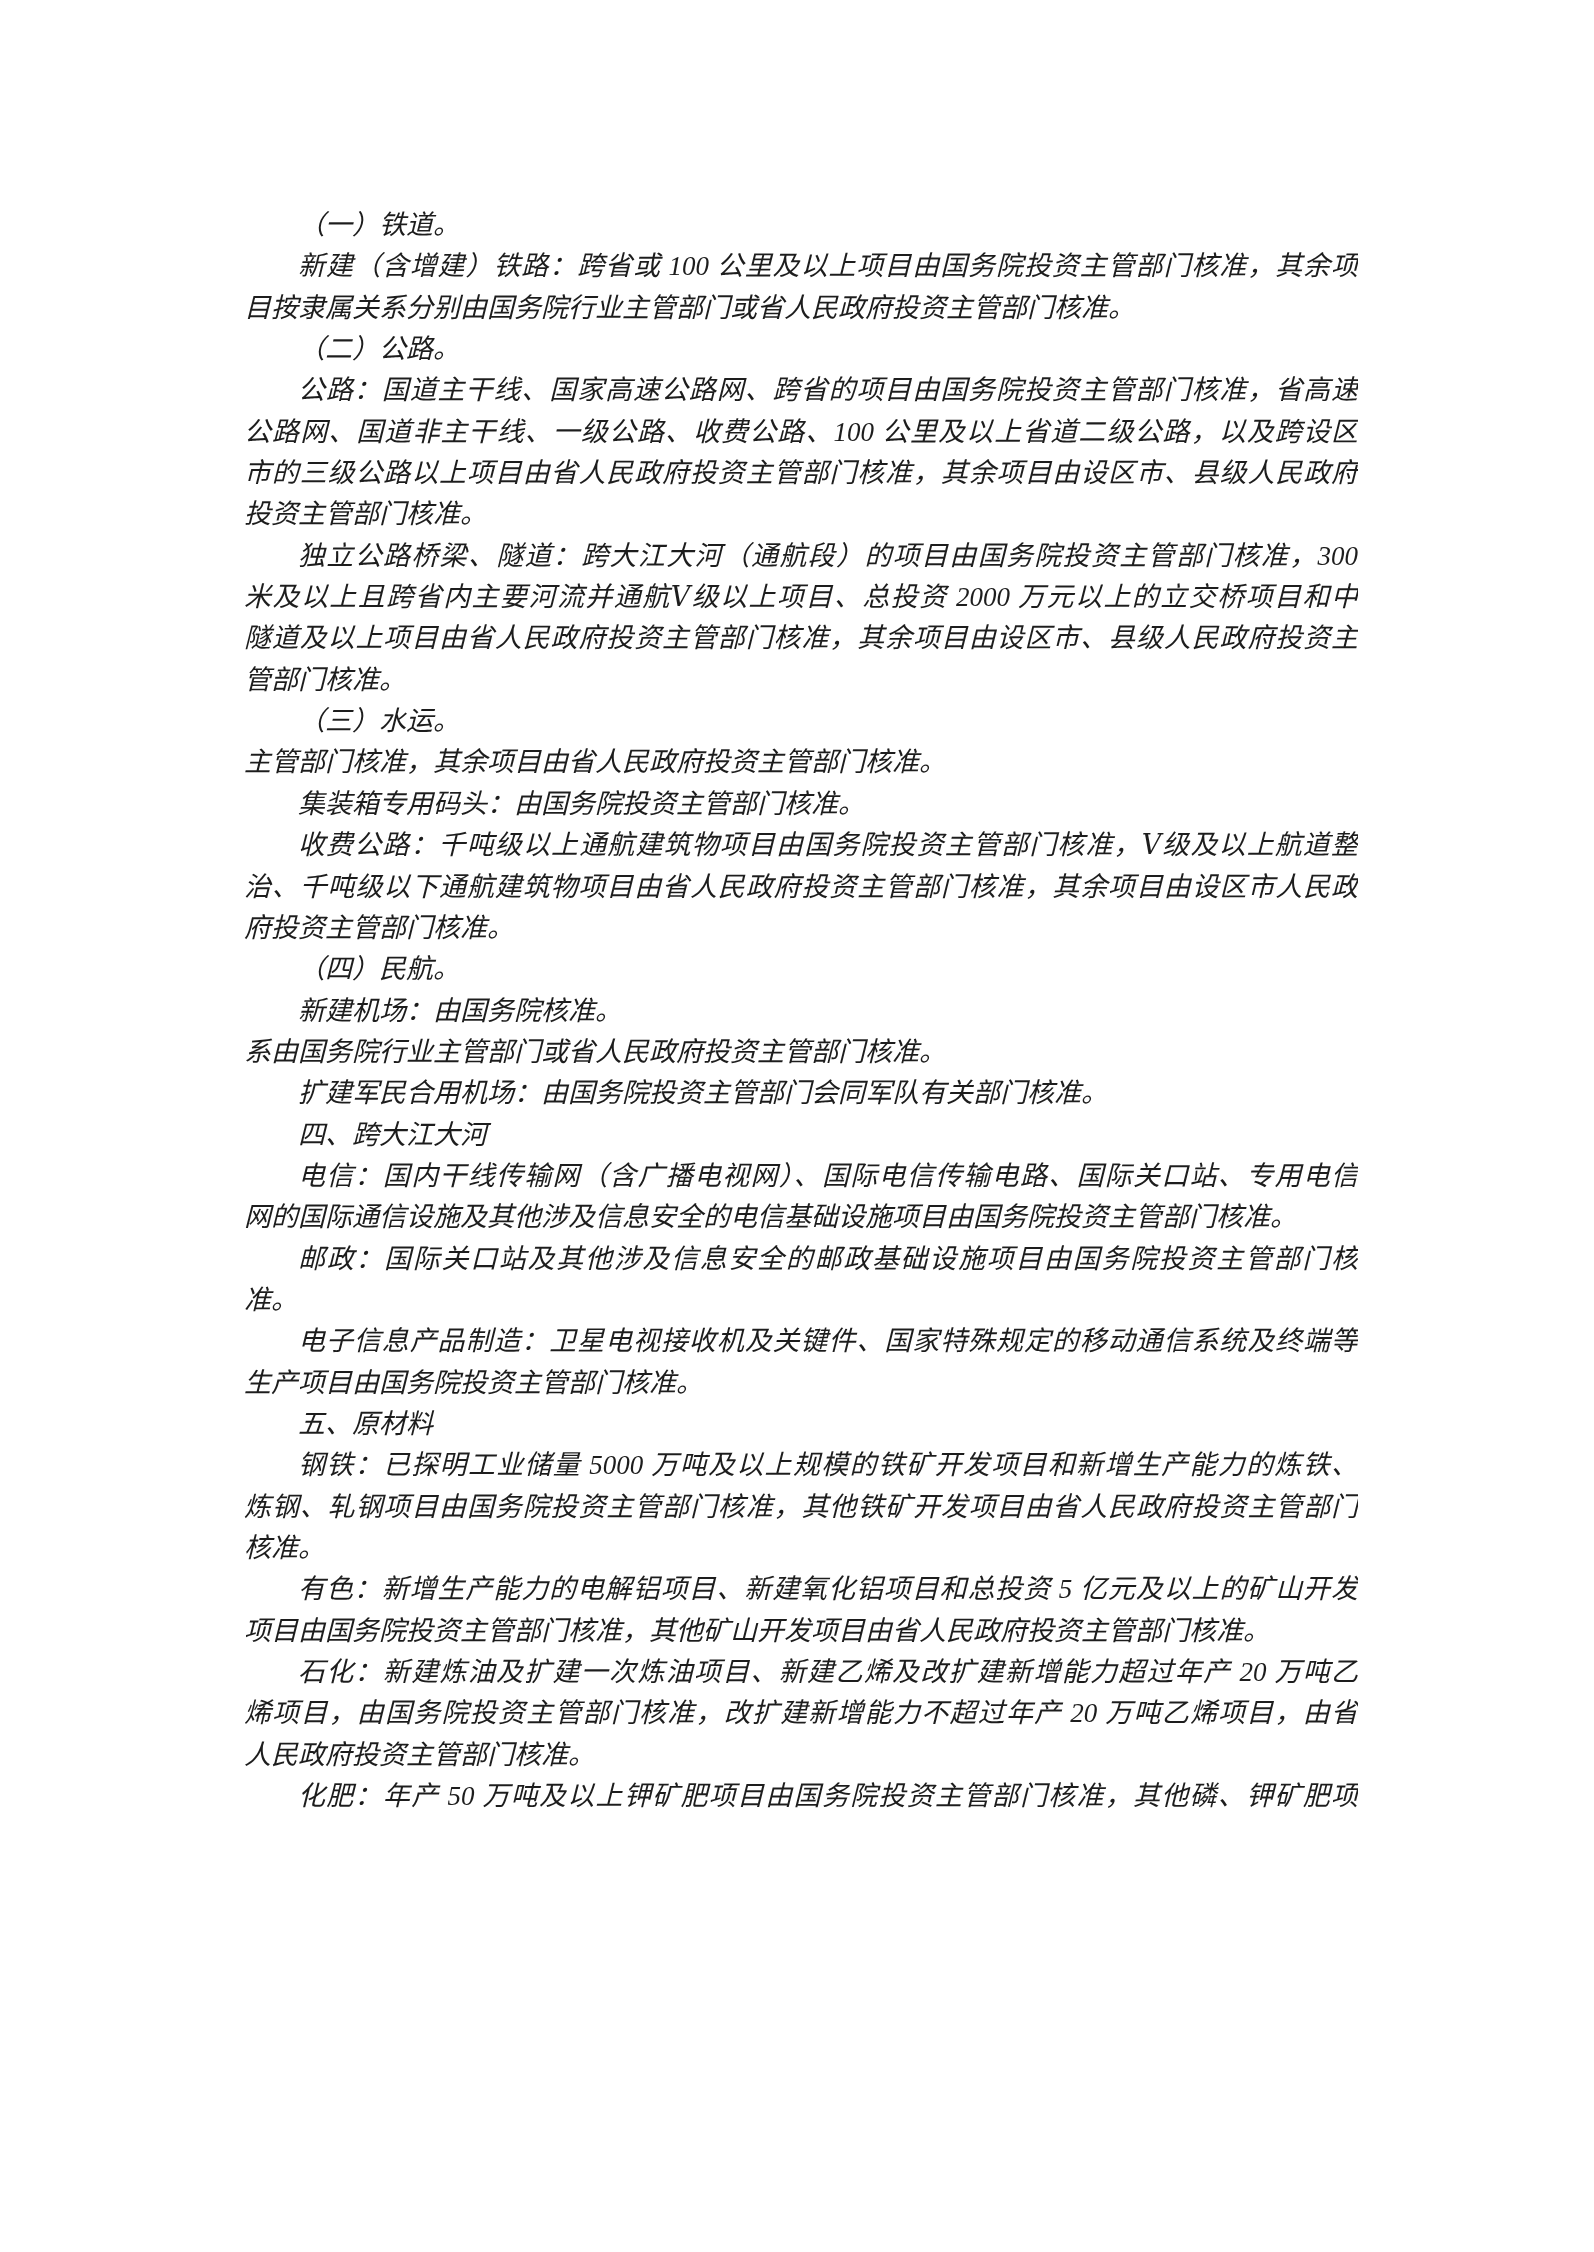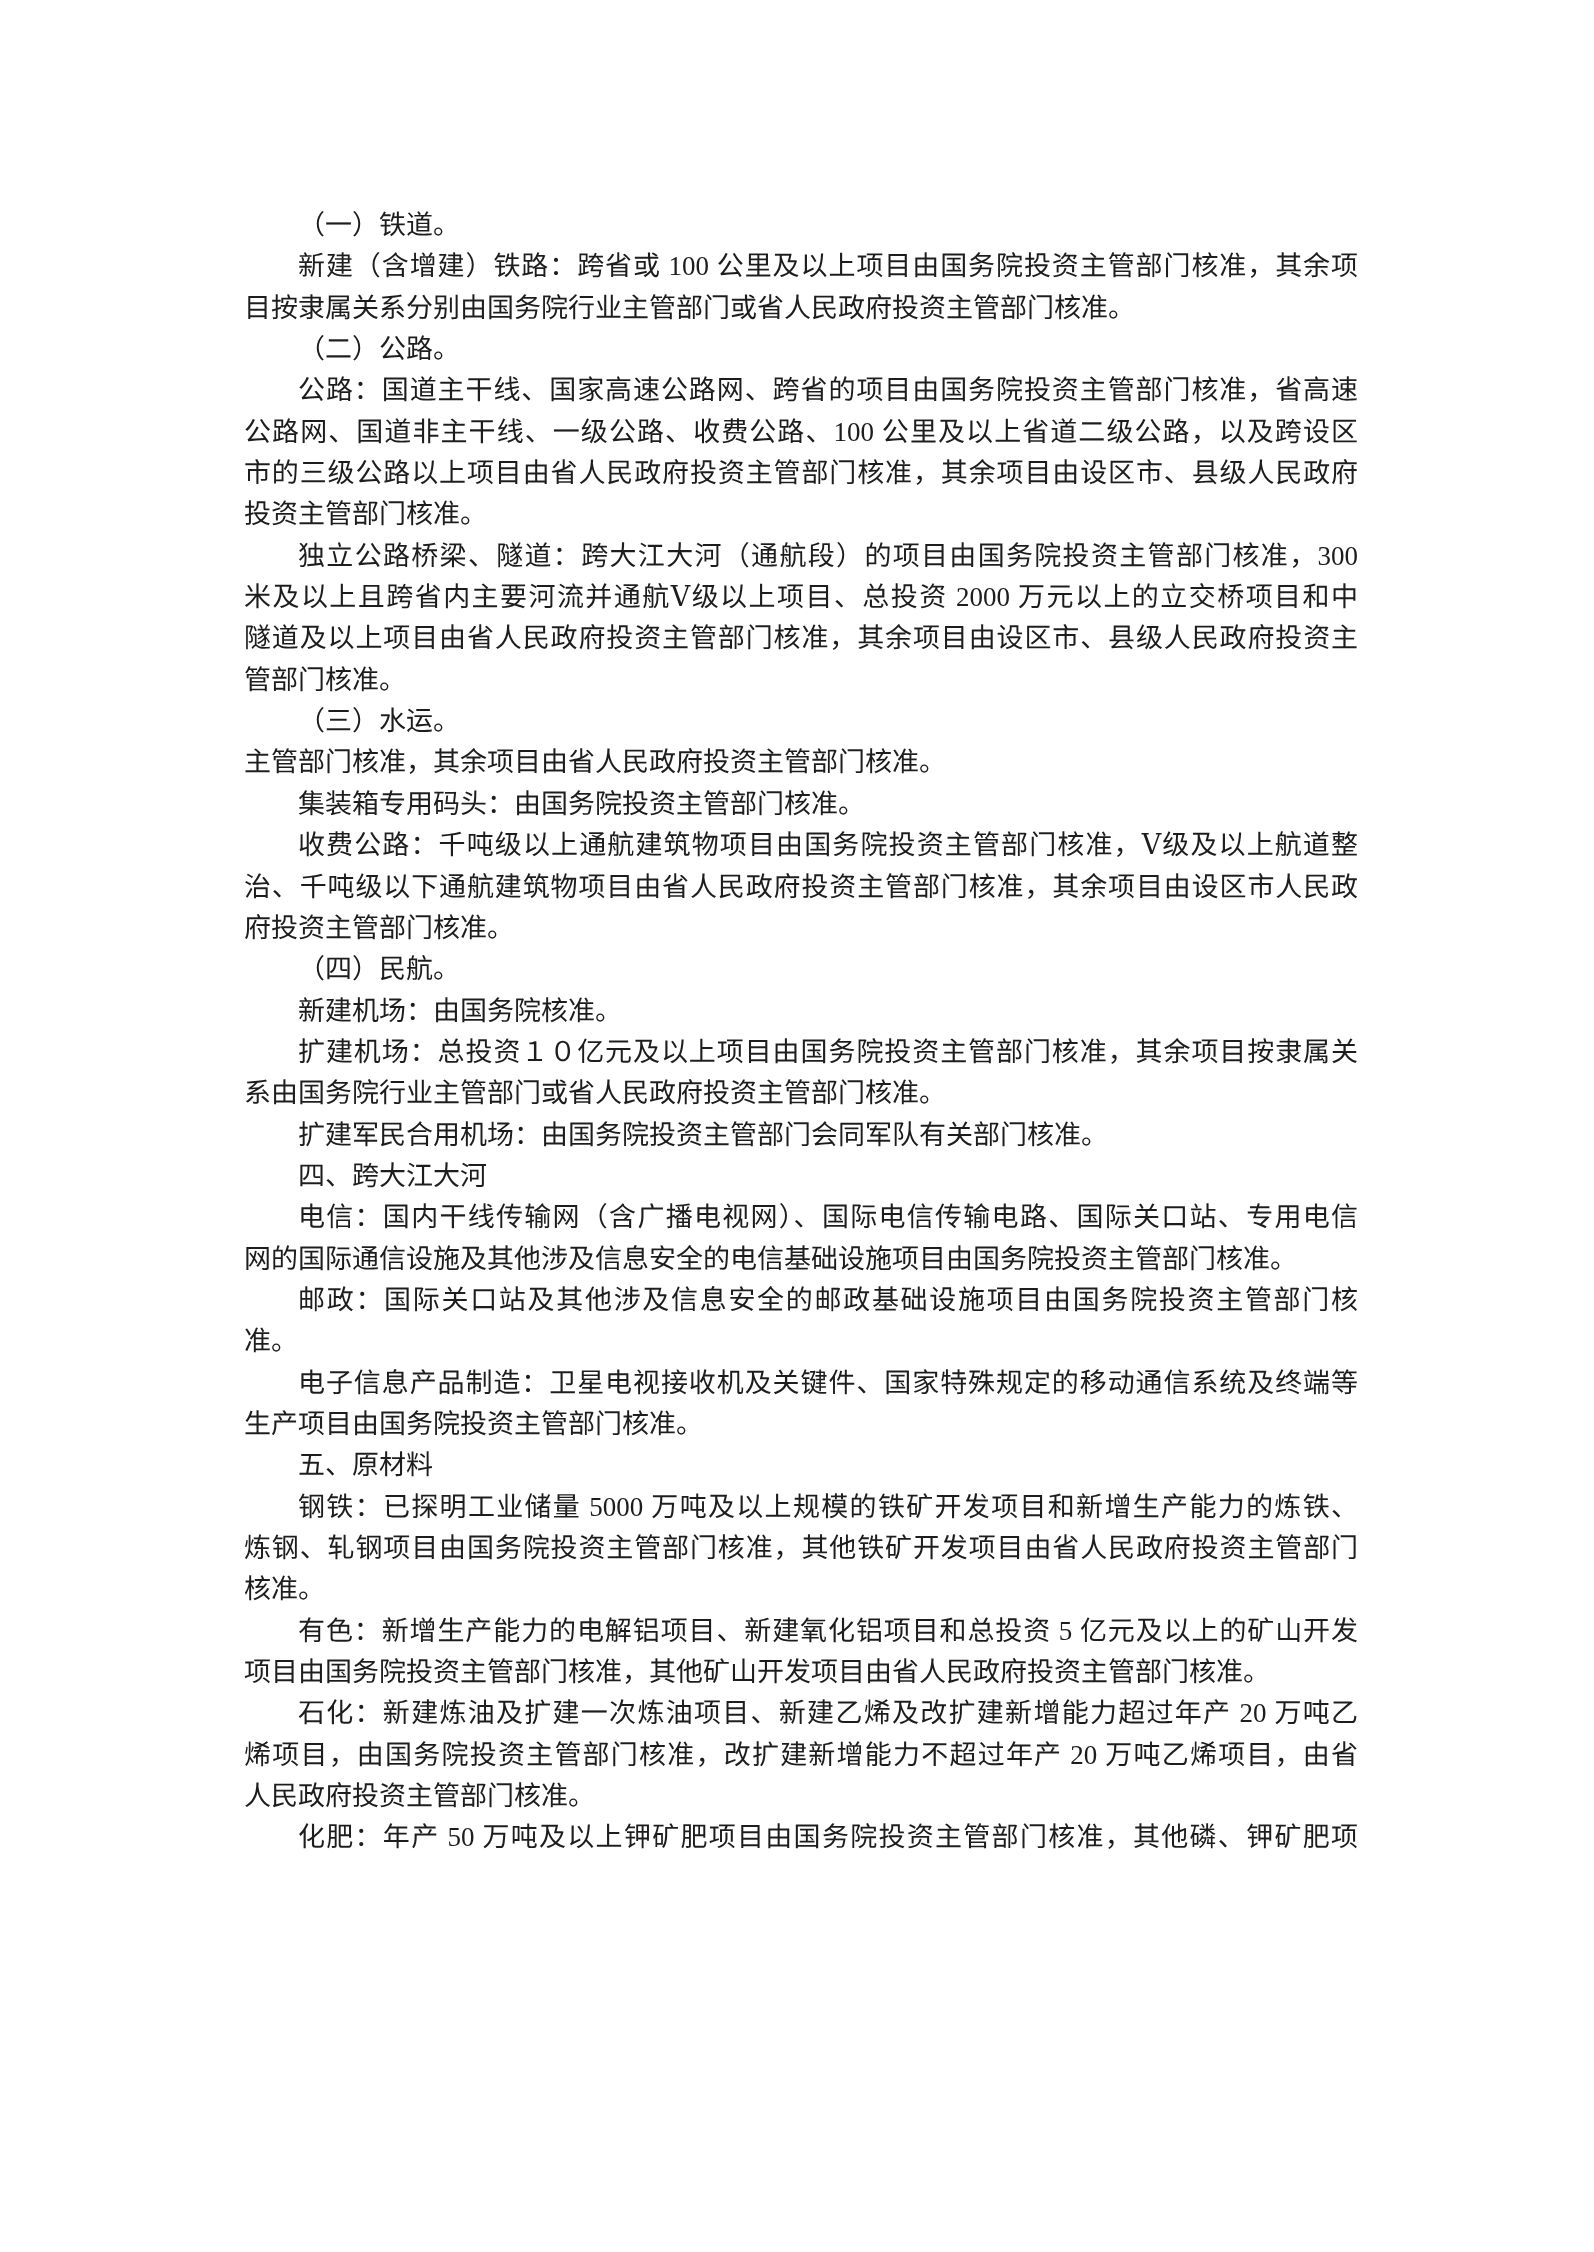--- a/index.html
+++ b/index.html
@@ -24,20 +24,21 @@
   }
   .para {
     margin: 0;
     padding: 0;
   }
   .line {
     height: 41.35px;
     overflow: hidden;
     box-sizing: border-box;
     text-align: left;
+    font-style: italic;
   }
   .line.justify {
     text-align: justify;
     text-align-last: justify;
     -moz-text-align-last: justify;
   }
   .line.indent {
     padding-left: 54px; 
   }
 </style>
@@ -81,21 +82,20 @@
       <div class="line justify">治、千吨级以下通航建筑物项目由省人民政府投资主管部门核准，其余项目由设区市人民政</div>
       <div class="line">府投资主管部门核准。</div>
     </div>
     <div class="para">
       <div class="line indent">（四）民航。</div>
     </div>
     <div class="para">
       <div class="line indent">新建机场：由国务院核准。</div>
     </div>
     <div class="para">
-      <div class="line justify indent">扩建机场：总投资１０亿元及以上项目由国务院投资主管部门核准，其余项目按隶属关</div>
       <div class="line">系由国务院行业主管部门或省人民政府投资主管部门核准。</div>
     </div>
     <div class="para">
       <div class="line indent">扩建军民合用机场：由国务院投资主管部门会同军队有关部门核准。</div>
     </div>
     <div class="para">
       <div class="line indent">四、跨大江大河</div>
     </div>
     <div class="para">
       <div class="line justify indent">电信：国内干线传输网（含广播电视网）、国际电信传输电路、国际关口站、专用电信</div>

